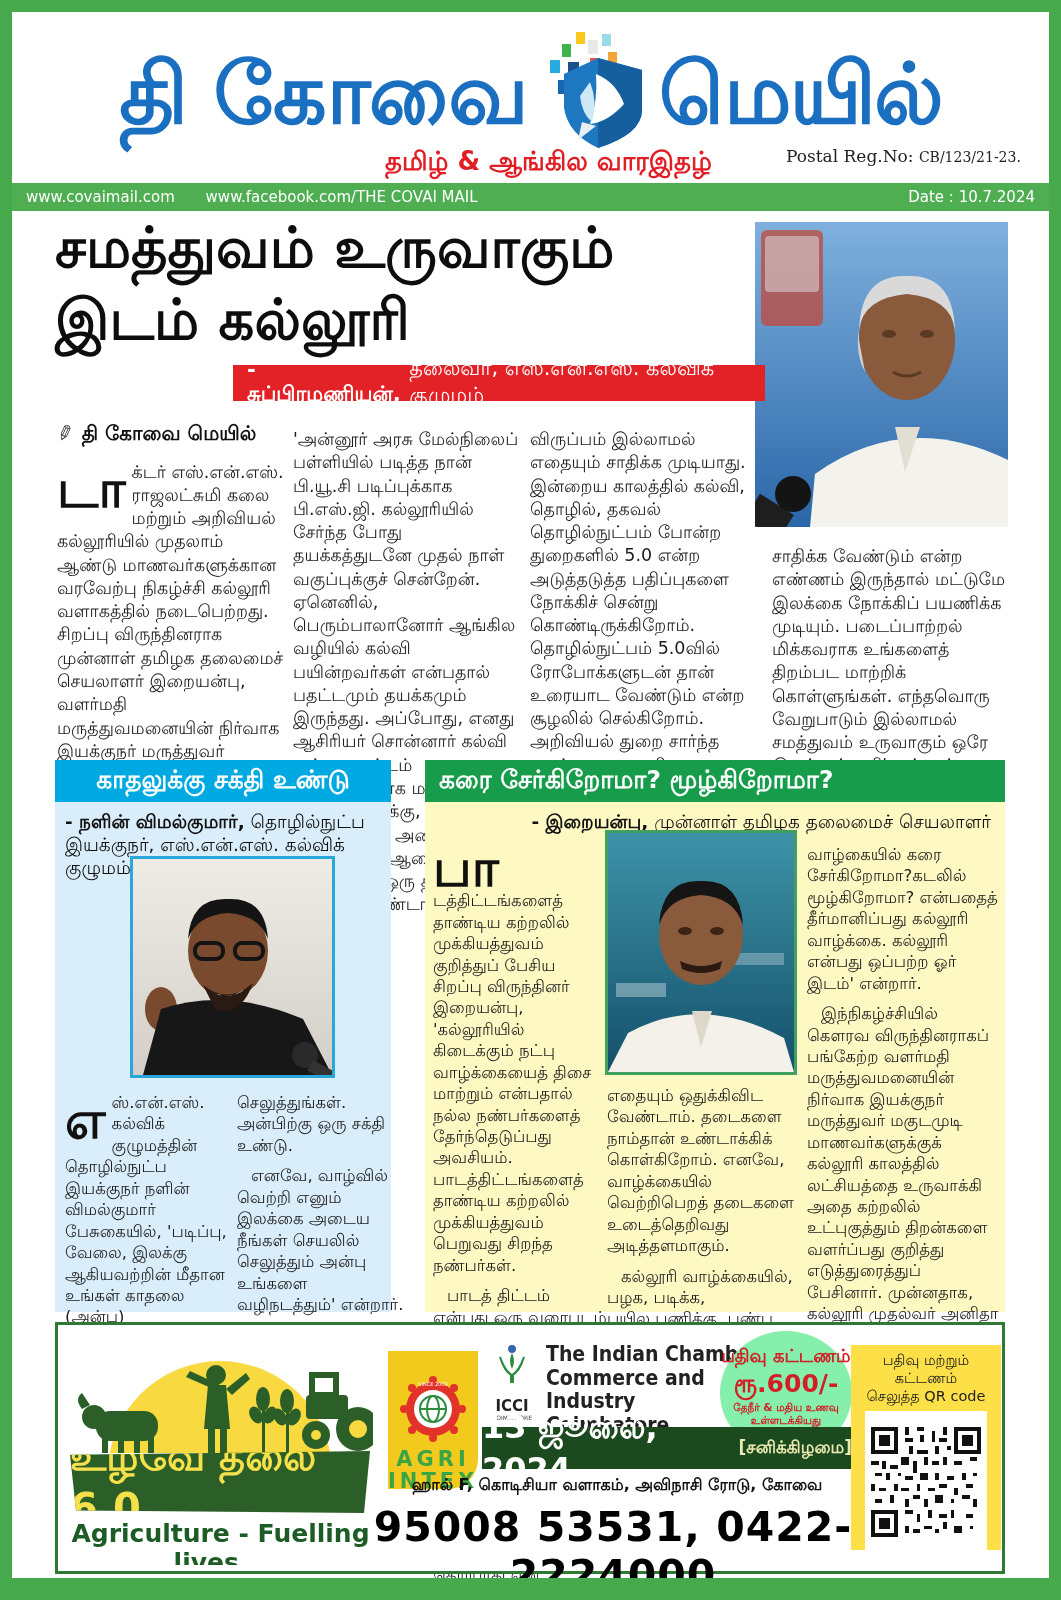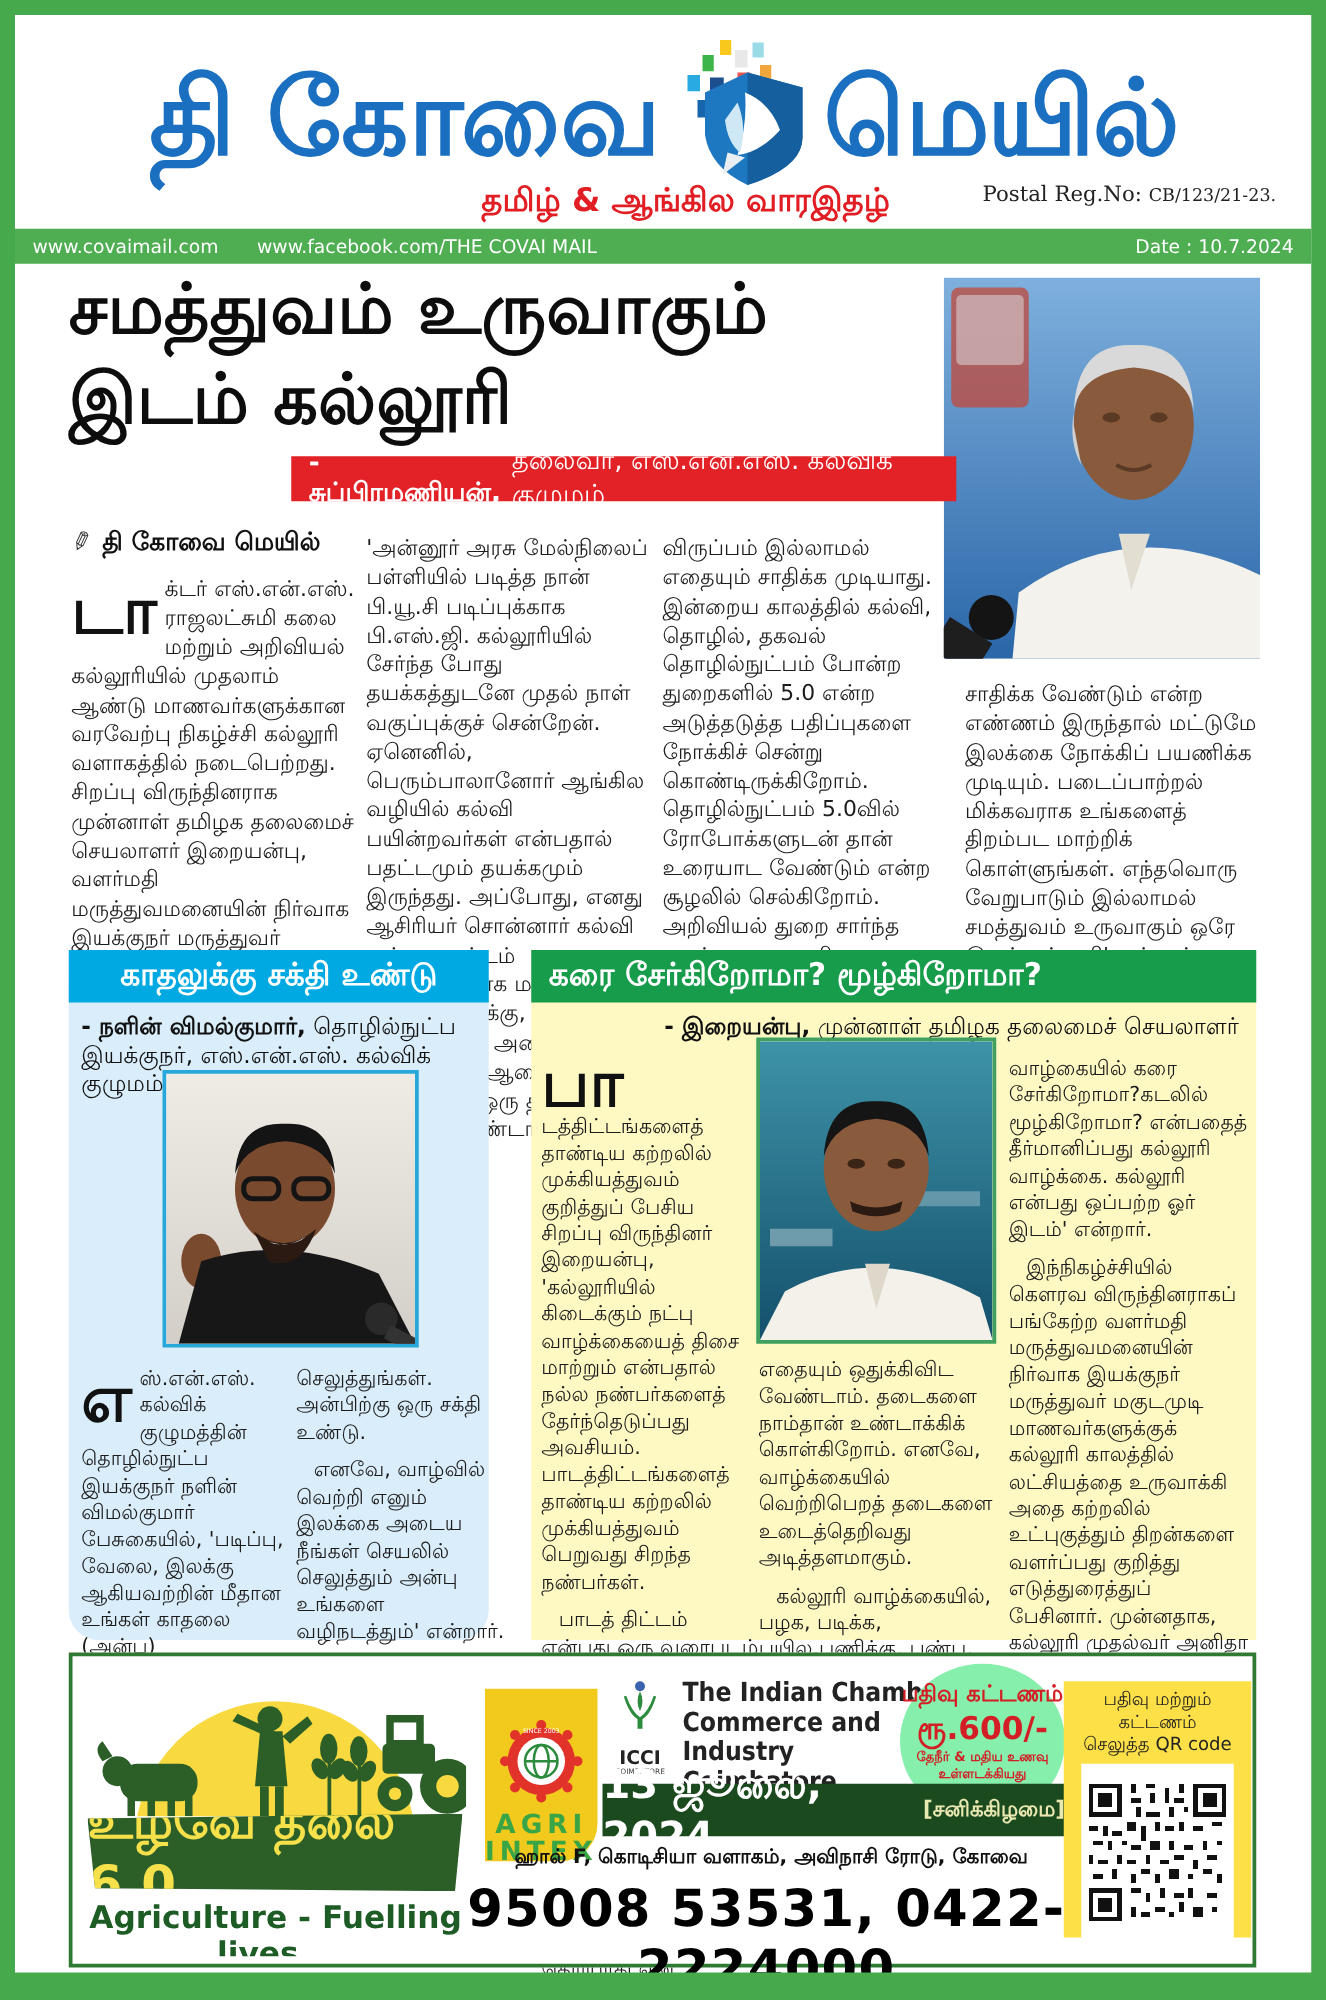--- a/index.html
+++ b/index.html
@@ -28,21 +28,21 @@
   .mcol p + p { margin-top:10px; text-indent:18px; }
   .mcol1 { left:57px;  top:420px; width:230px; }
   .mcol2 { left:293px; top:428px; width:230px; }
   .mcol3 { left:530px; top:428px; width:232px; }
   .mcol4 { left:772px; top:545px; width:238px; }
   .reporter-tag { display:flex; align-items:center; gap:8px; font-weight:bold; font-size:20px; color:#111; margin-bottom:14px; }
   .pen-box { display:inline-block; transform:rotate(-20deg) scaleX(-1); font-size:20px; color:#333; }
   .dropcap { float:left; font-size:52px; line-height:0.85; font-weight:bold; padding:6px 6px 0 0; color:#111; }
 
   
-  .sub-left  { position:absolute; left:55px;  top:760px; width:336px; height:552px; background:#d9edfa;border-radius:24px; }
+  .sub-left  { position:absolute; left:55px;  top:760px; width:336px; height:552px; background:#d9edfa; }
   .sub-right { position:absolute; left:425px; top:760px; width:580px; height:552px; background:#fef9c3; }
   .sub-head-cyan  { height:42px; background:#00a9e2; color:#fff; font-size:25px; font-weight:bold; display:flex; align-items:center; justify-content:center; }
   .sub-head-green { height:42px; background:#179c4b; color:#fff; font-size:25px; font-weight:bold; display:flex; align-items:center; padding-left:14px; }
   .sub-byline { font-size:18.5px; color:#111; padding:8px 10px 0 10px; line-height:1.25; }
   .sub-byline.right { text-align:right; padding-right:14px; }
   .scol { position:absolute; font-size:16.5px; line-height:1.3; color:#1c1c1c; }
   .scol p + p { margin-top:9px; text-indent:14px; }
   .lcolA { left:10px;  top:332px; width:168px; }
   .lcolB { left:182px; top:332px; width:170px; }
   .rcol1 { left:8px;   top:80px;  width:176px; }

